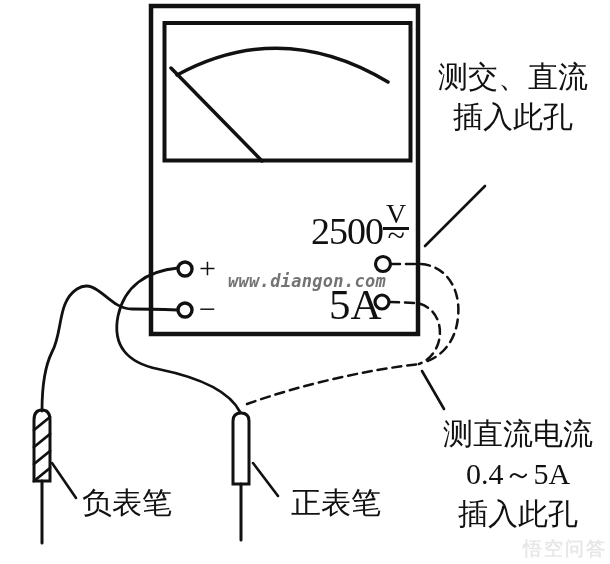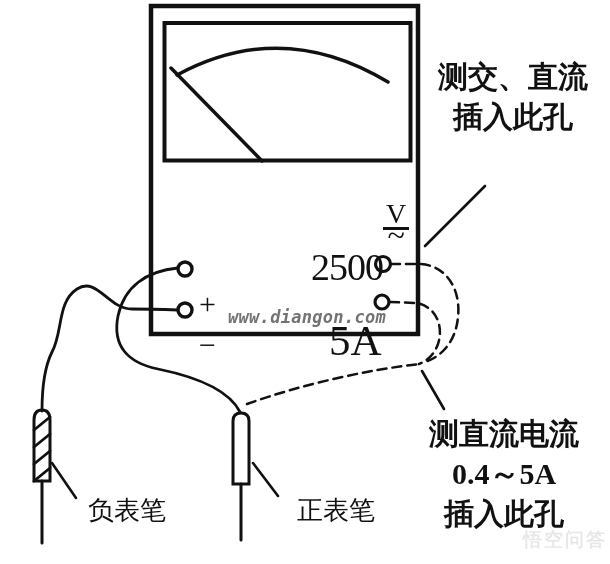--- a/index.html
+++ b/index.html
@@ -2,36 +2,36 @@
 <html><head>
 <meta charset="utf-8">
 <style>
   html,body{margin:0;padding:0;background:#fff;}
   .canvas{
     position:relative;width:610px;height:564px;background:#ffffff;overflow:hidden;
     font-family:"Liberation Serif","DejaVu Serif",serif;color:#111;
   }
   .canvas svg{position:absolute;left:0;top:0;}
   .lineart{stroke:#111;fill:none;stroke-linecap:round;}
-  .txt{position:absolute;white-space:nowrap;margin-top:36px;}
+  .txt{position:absolute;white-space:nowrap;}
   .block{position:absolute;text-align:center;}
-  .callout{font-size:30px;line-height:40px;font-weight:700;letter-spacing:0px;}
-  .probe-label{font-size:26px;line-height:39px;font-weight:500;margin-top:8px;}
+  .callout{font-size:30px;line-height:40px;font-weight:400;letter-spacing:0px;}
+  .probe-label{font-size:30px;line-height:39px;font-weight:500;}
   .plusminus{font-size:30px;line-height:1;}
   .range-num{font-size:38px;line-height:1;letter-spacing:-1px;}
   .vstack{position:absolute;left:383px;top:201px;text-align:center;}
   .vstack .v-top{display:block;font-size:28px;line-height:26px;padding:0 3px;border-bottom:3px solid #111;}
   .vstack .v-bot{display:block;font-size:32px;line-height:20px;margin-top:-5px;}
   .range-5a{font-size:43px;line-height:1;}
   .wm-site{
     font-family:"DejaVu Sans Mono","Liberation Mono",monospace;
     font-size:17px;font-weight:600;color:#737373;letter-spacing:0.3px;font-style:italic;
   }
   .wm-corner{
-    position:absolute;right:3px;bottom:11px;font-size:19px;letter-spacing:2px;
+    position:absolute;right:3px;bottom:2px;font-size:19px;letter-spacing:2px;
     color:#000000;opacity:0.09;font-family:Liberation Sans, sans-serif;font-weight:700;
   }
 </style>
 </head>
 <body>
 
 <div class="canvas">
 
   <svg width="610" height="564" viewBox="0 0 610 564">
 
@@ -81,21 +81,21 @@
     <span class="v-bot">~</span>
   </div>
 
   <div class="txt range-5a" style="left:329px;top:283px;">5A</div>
 
   <div class="block callout" style="left:416px;top:57px;width:194px;">
     <div>测交、直流</div>
     <div>插入此孔</div>
   </div>
 
-  <div class="block callout" style="left:413px;top:414px;width:182px;">
+  <div class="block callout" style="left:427px;top:414px;width:182px;">
     <div>测直流电流</div>
     <div>0.4～5A</div>
     <div>插入此孔</div>
   </div>
 
   <div class="block probe-label" style="left:52px;top:483px;width:150px;">
     <div>负表笔</div>
   </div>
   <div class="block probe-label" style="left:260px;top:483px;width:152px;">
     <div>正表笔</div>

